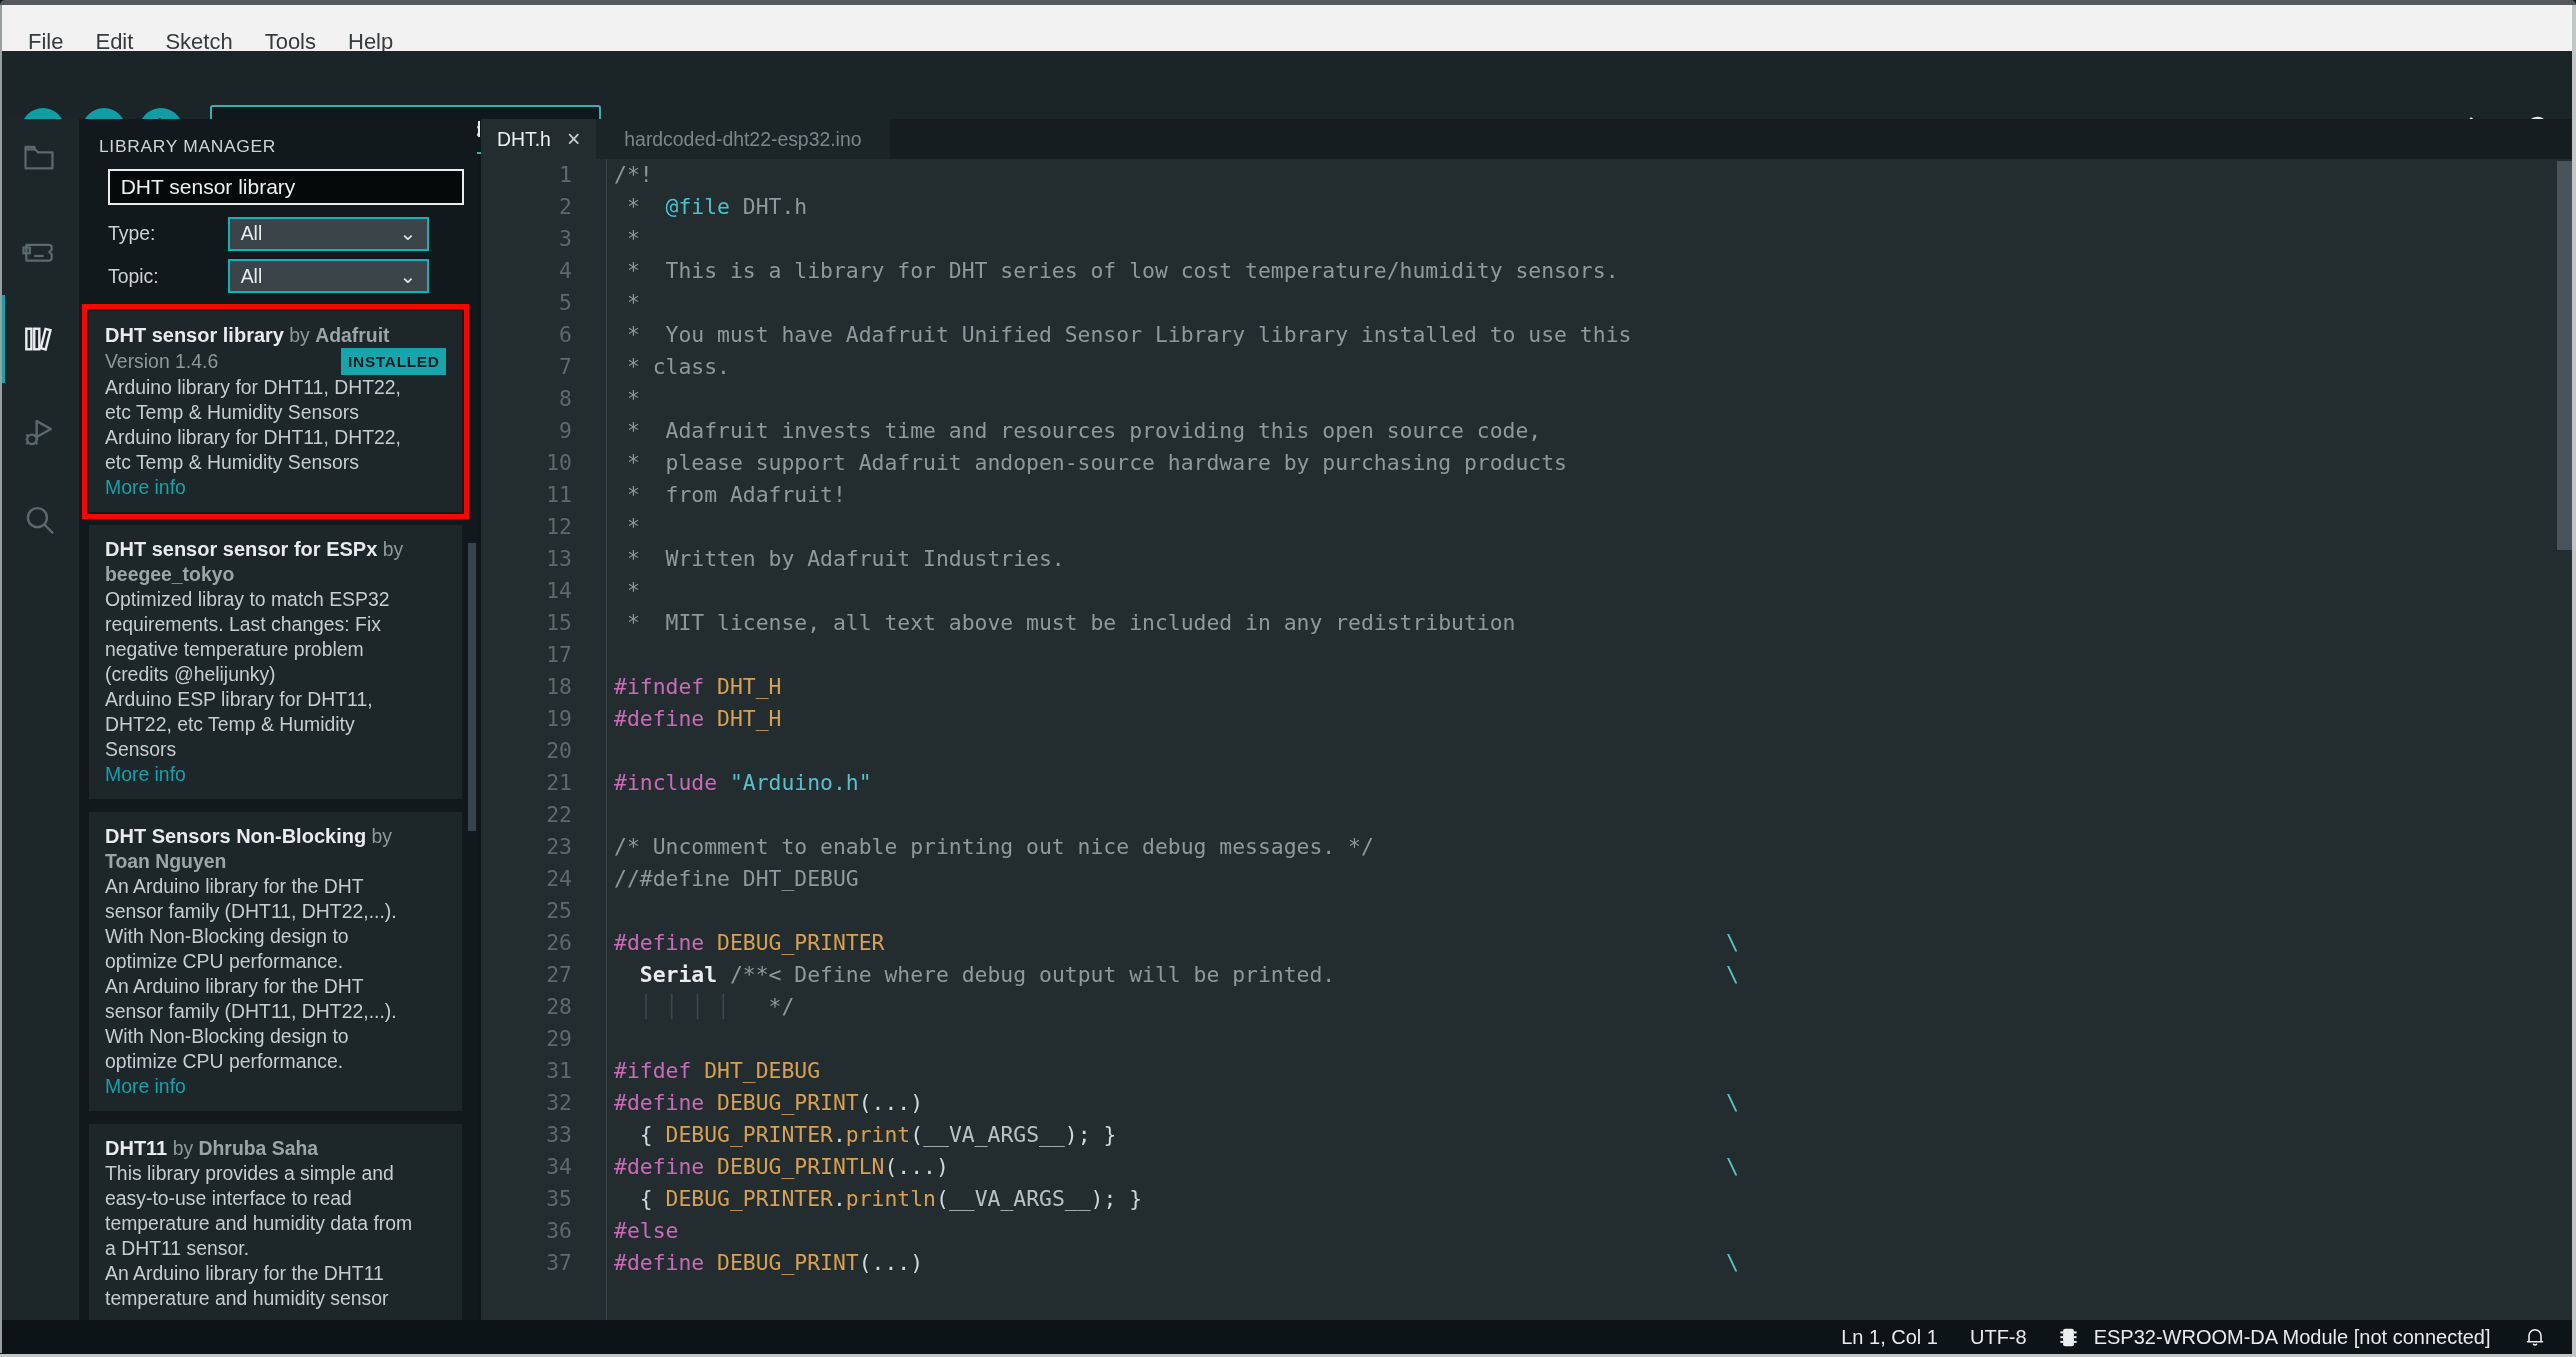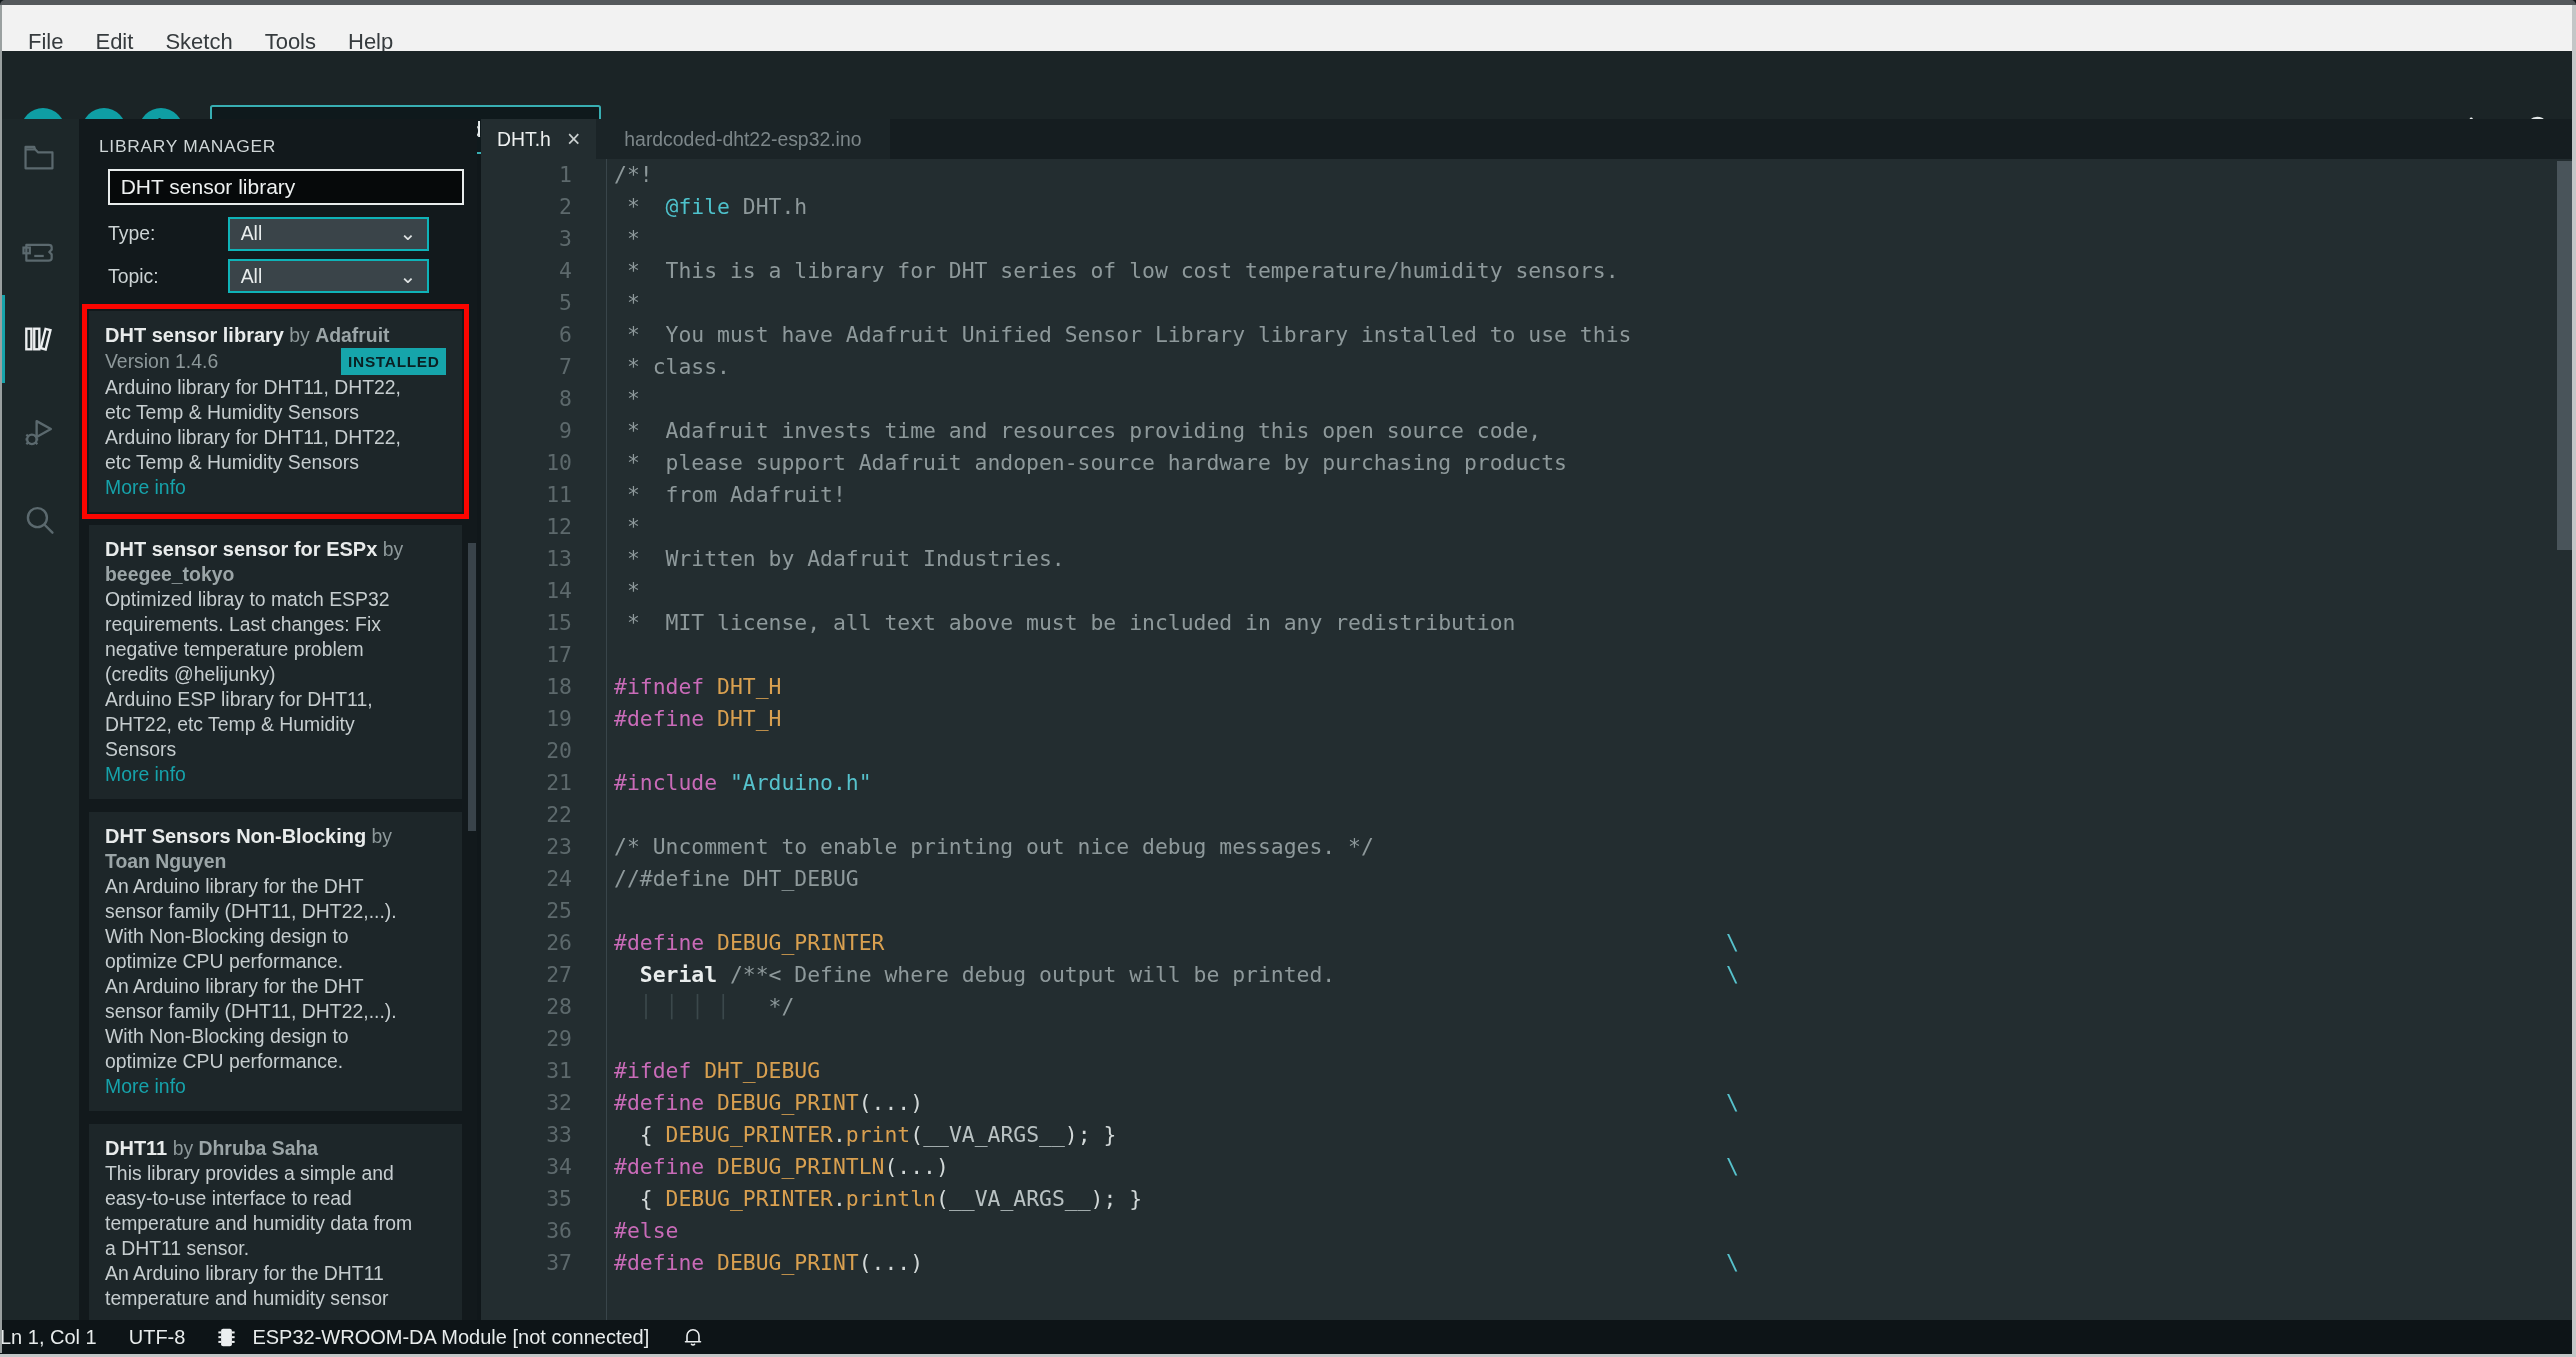--- a/index.html
+++ b/index.html
@@ -66,21 +66,21 @@
   .crow{white-space:pre;height:32px;}
   .ln{display:inline-block;width:91px;text-align:right;color:#5d696c;}
   .lc{position:relative;margin-left:42px;display:inline-block;}
   .cont{position:absolute;left:1112px;top:0;color:#57c3cd;}
   .cmt{color:#8e999b;} .doc{color:#4ec2cc;} .str{color:#56c2cc;} .pp{color:#c96bb8;}
   .mac{color:#d9a050;} .txt{color:#d2d8d8;} .kw{color:#e9eded;font-weight:bold;}
   .arg{color:#b9c2c3;} .gd{color:#3b484b;}
   .escroll{position:absolute;left:2557px;top:161px;width:14.7px;height:389px;background:#49545a;}
   
   .statusbar{position:absolute;left:0;top:1320px;width:2576px;height:34px;background:#0d1417;
-    display:flex;align-items:center;gap:32px;padding-right:29.5px;
+    display:flex;align-items:center;justify-content:flex-end;gap:32px;padding-right:29.5px;
     box-sizing:border-box;color:#e8ecec;font-size:20px;}
   .sb-board{display:flex;align-items:center;gap:16px;}
 </style>
 </head>
 <body>
 
 <div class="screen">
   <div class="win-top"></div>
 
   <div class="menubar">

